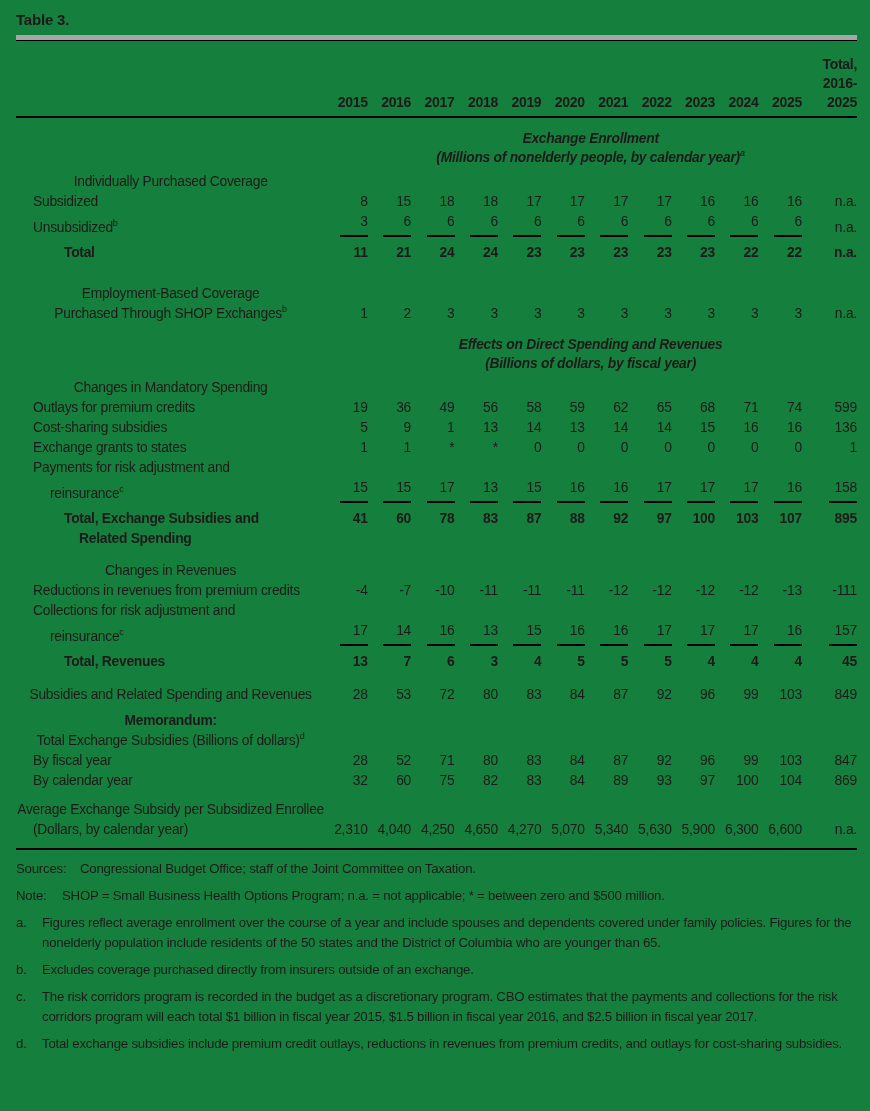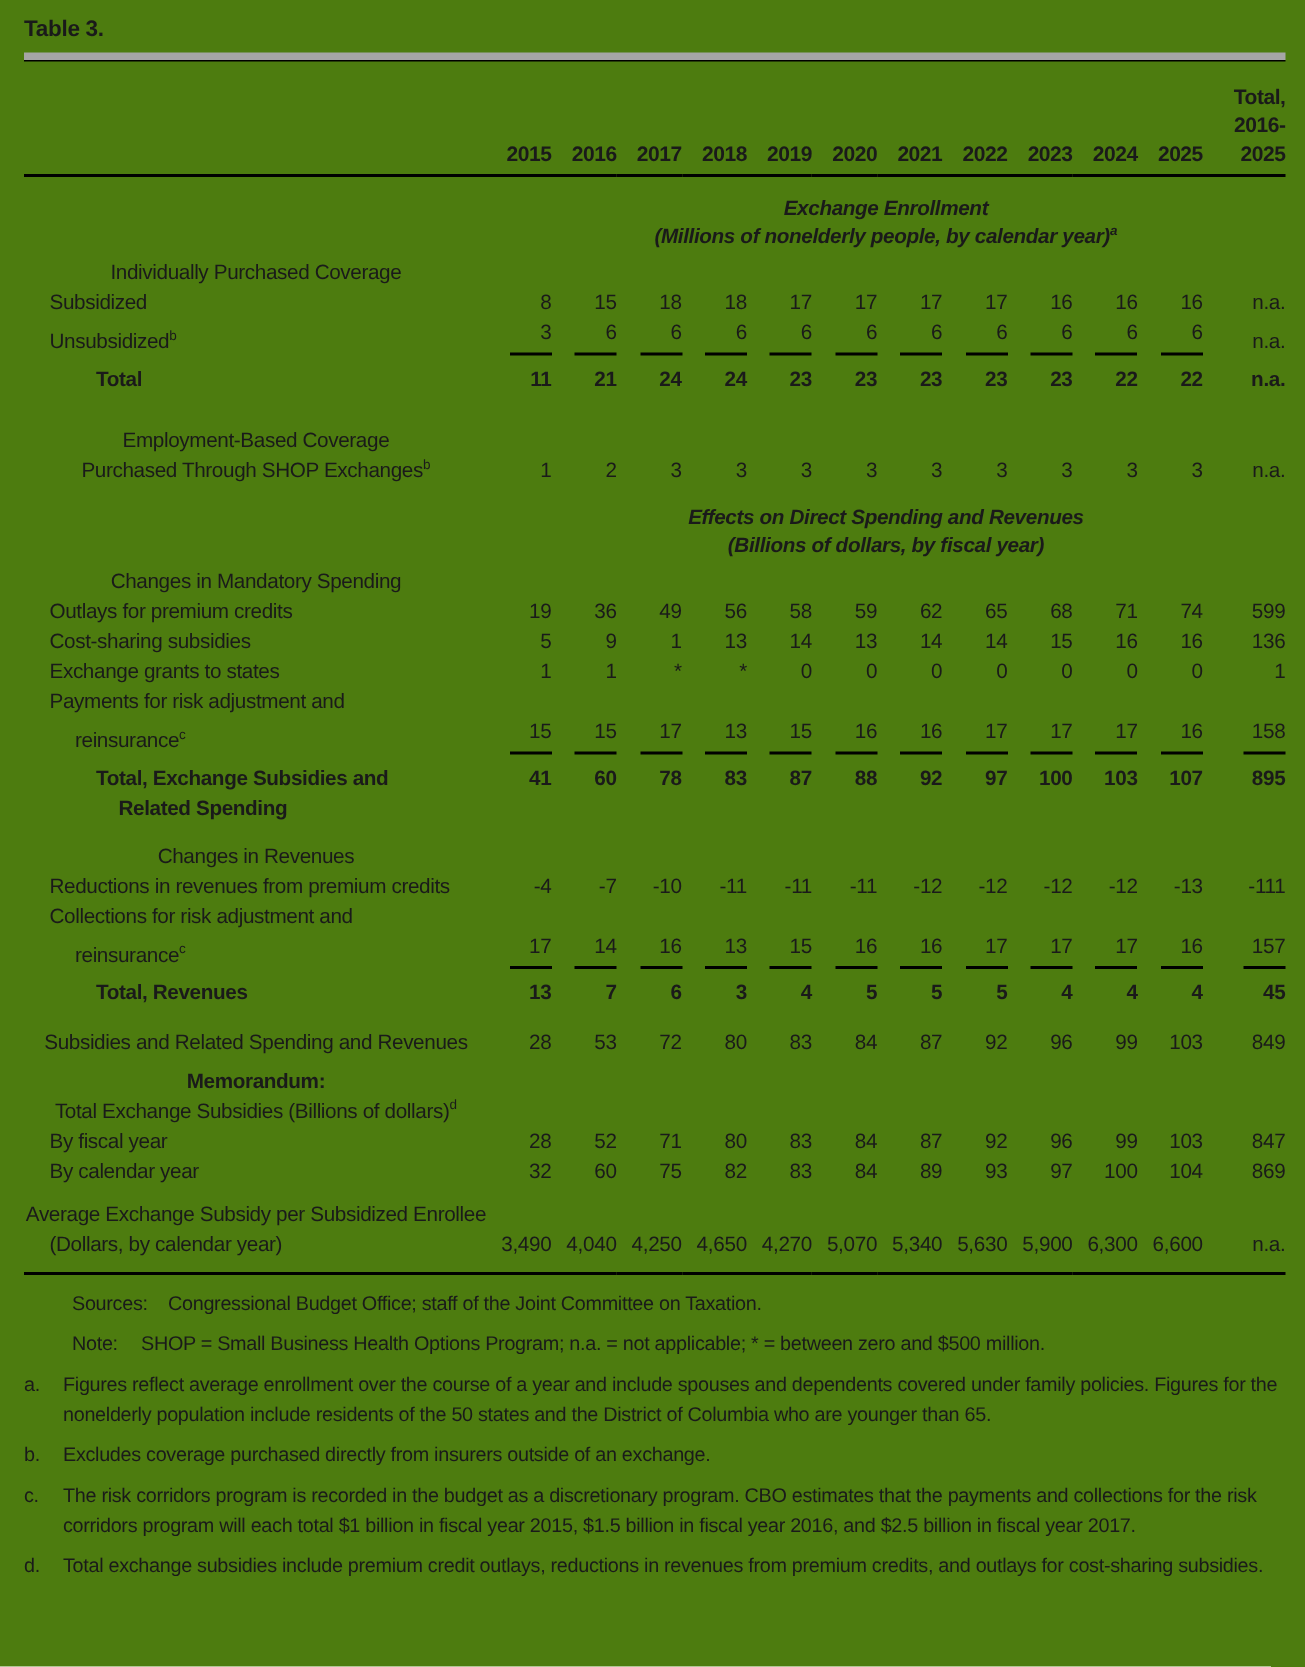--- a/index.html
+++ b/index.html
@@ -6,21 +6,21 @@
   html,body { margin:0; padding:0; background:#ffffff; }
   body {
     font-family: "Liberation Sans", "DejaVu Sans", sans-serif;
     color:#1a1a1a;
     -webkit-font-smoothing: antialiased;
   }
   .page {
     width:870px; height:1111px;
     padding:9px 13px 0 16px;
     overflow:hidden;
-    background:#4d7c0f;
+    background:#15803d;
   }
   .tablenum {
     font-weight:bold; font-size:15px; letter-spacing:-0.2px;
     margin:2px 0 7px 0;
   }
   .graybar { height:5px; background:#a6a6a6; }
   .title {
     font-family:"Liberation Serif","DejaVu Serif",serif;
     font-weight:bold; font-size:21px; letter-spacing:-0.1px;
     margin:9px 0 7px 0;
@@ -58,21 +58,21 @@
     border-bottom:2.5px solid #000; padding-bottom:3px; margin-bottom:1px;
   }
   .section-head {
     text-align:center; font-weight:bold; font-size:13.8px;
     letter-spacing:-0.25px; line-height:19px; padding:11px 0 5px 0;font-style:italic;
   }
   sup { font-size:9px; vertical-align:super; line-height:0; letter-spacing:0; }
 
   .footnotes { margin-top:9px; font-size:13.2px; letter-spacing:-0.2px; }
   .fn { display:flex; margin-top:7px; line-height:20px; }
-  .fn-label  { flex:0 0 64px;margin-left:32px; }
+  .fn-label  { flex:0 0 64px; }
   .fn-label.note { flex:0 0 46px; }
   .fn-letter { flex:0 0 26px; }
   .fn-text   { flex:1; }
 </style>
 </head>
 <body>
 
 <div class="page">
 
   <div class="tablenum">Table 3.</div>
@@ -516,21 +516,21 @@
           <td class="num"></td>
           <td class="num"></td>
           <td class="num"></td>
           <td class="num"></td>
           <td class="num"></td>
           <td class="num"></td>
           <td class="num"></td>
         </tr>
         <tr>
           <td class="lbl ind1">(Dollars, by calendar year)</td>
-          <td class="num">3,490</td>
+          <td class="num">2,310</td>
           <td class="num">4,040</td>
           <td class="num">4,250</td>
           <td class="num">4,650</td>
           <td class="num">4,270</td>
           <td class="num">5,070</td>
           <td class="num">5,340</td>
           <td class="num">5,630</td>
           <td class="num">5,900</td>
           <td class="num">6,300</td>
           <td class="num">6,600</td>

